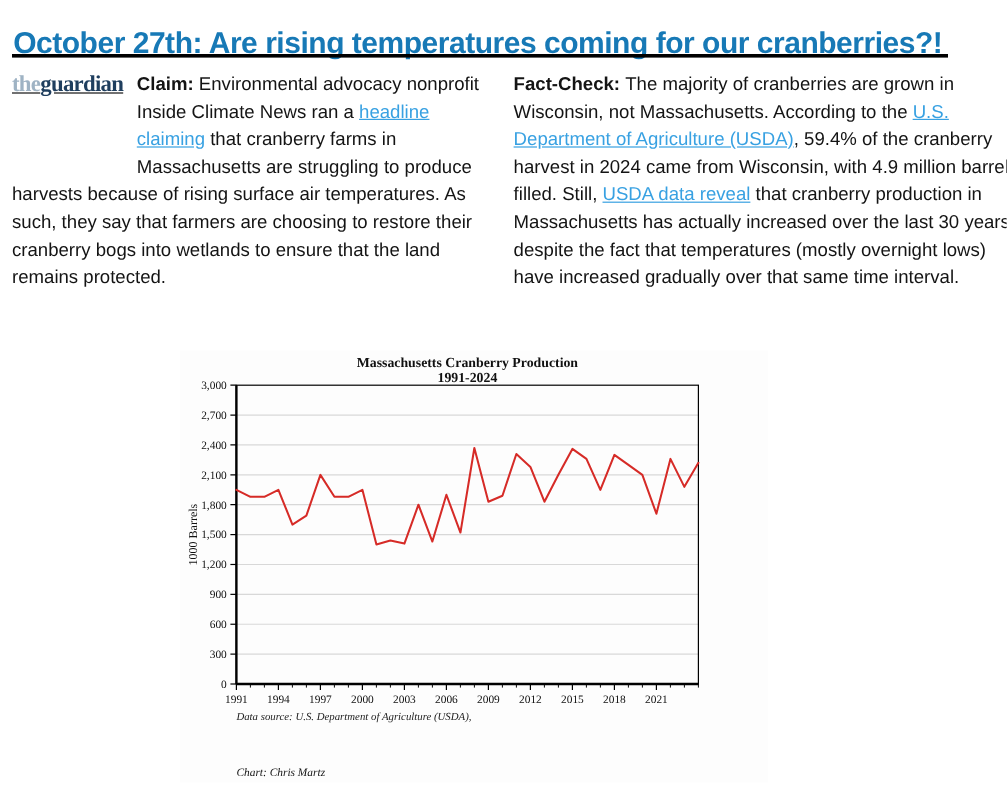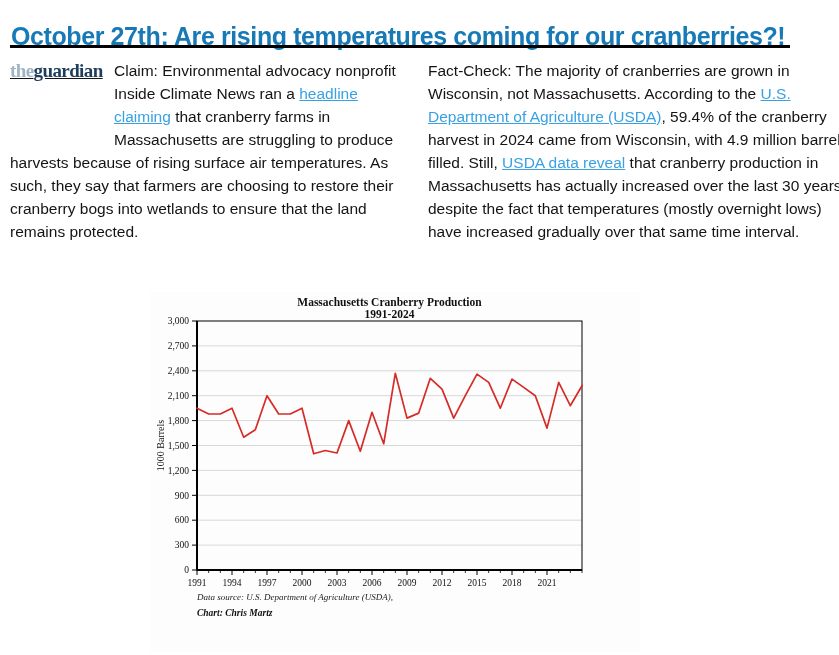--- a/index.html
+++ b/index.html
@@ -13,33 +13,33 @@
   .col{position:absolute;top:59px;font-size:15.5px;line-height:23px;color:#141414;}
   .col-left{left:10px;width:392px;}
   .col-right{left:428px;width:428px;}
   .col p{margin:0;}
 
   .logo-float{float:left;width:104px;height:92px;display:flex;text-decoration:underline;}
   .logo-text{font-family:"Liberation Serif",serif;font-weight:bold;font-size:19px;letter-spacing:-0.6px;white-space:nowrap;}
   .logo-the{color:#9fb3c4;}
   .logo-guardian{color:#1f3e5e;}
 
-  .b{font-weight:normal;}
+  .b{font-weight:bold;}
   .i{}
   a.link{color:#38a1e2;text-decoration:underline;cursor:pointer;}
 
   .chart-block{position:absolute;left:150px;top:292px;width:490px;height:360px;background:#fdfdfd;}
   .chart-block svg{display:block;}
   .chart-block svg text{font-family:"Liberation Serif",serif;fill:#111;}
   .src{position:absolute;left:47px;font-family:"Liberation Serif",serif;font-style:italic;
        font-size:9px;color:#222;white-space:nowrap;text-align:right;}
   .src-1{top:300px;}
   .src-2{top:311px;}
-  .credit{position:absolute;left:47px;top:316px;font-family:"Liberation Serif",serif;
-          font-style:italic;font-weight:bold;font-size:9.5px;color:#111;white-space:nowrap;text-align:right;}
+  .credit{position:absolute;left:47px;top:348px;font-family:"Liberation Serif",serif;
+          font-style:italic;font-weight:normal;font-size:9.5px;color:#111;white-space:nowrap;text-align:right;}
 </style>
 </head>
 <body>
 
 <div class="page">
 
   <h1 class="page-title">October 27th: Are rising temperatures coming for our cranberries?!</h1>
   <div class="rule"></div>
 
   <div class="col col-left">

